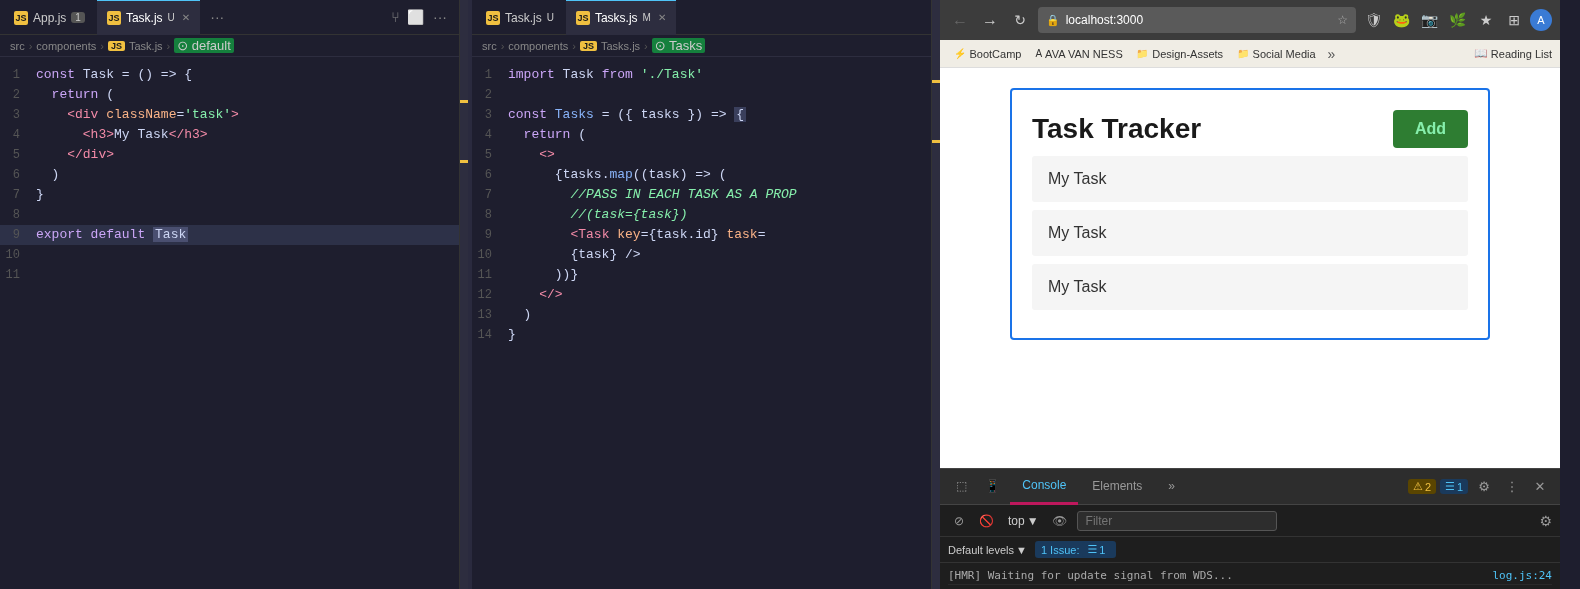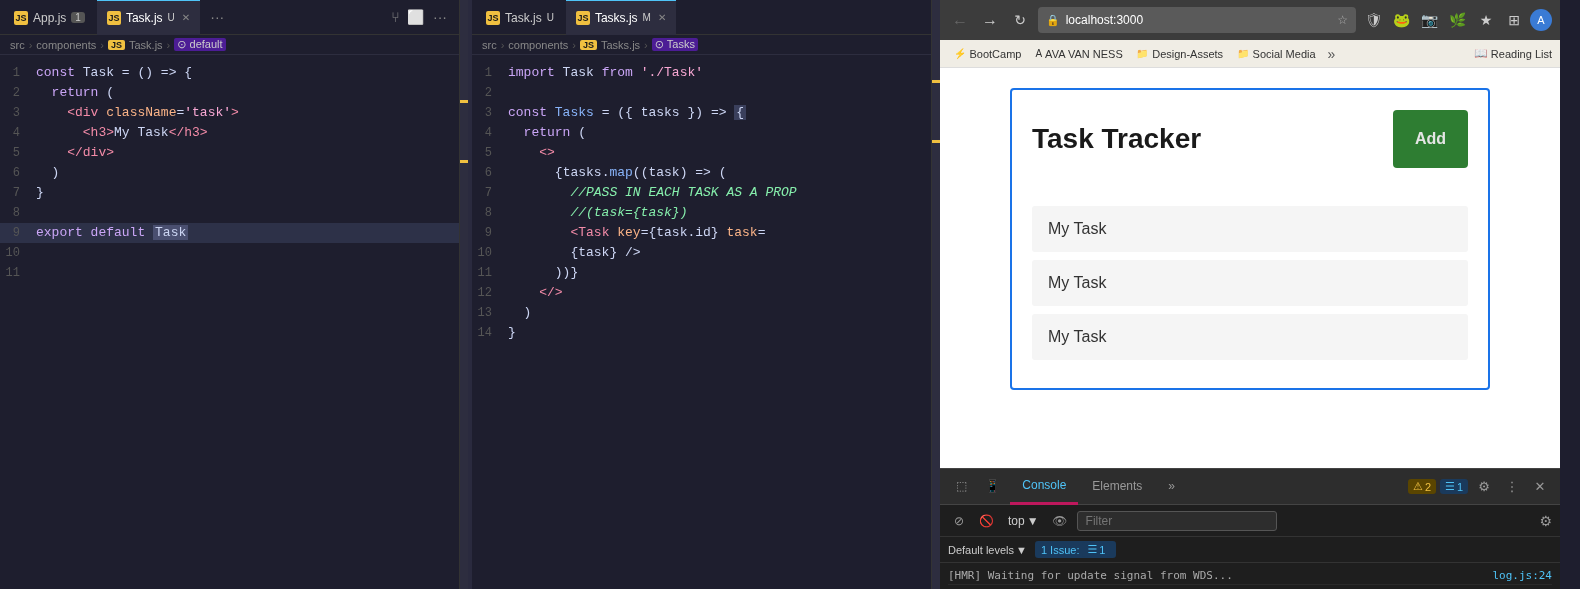--- a/index.html
+++ b/index.html
@@ -94,21 +94,21 @@
       border-bottom: 1px solid #2d2d3f;
       gap: 4px;
     }
     .breadcrumb .sep { color: #555; }
     .breadcrumb .item { color: #888; }
     .breadcrumb .js-badge {
       background: #f0c040; color: #1a1a1a; font-size: 9px; font-weight: bold;
       padding: 0 3px; border-radius: 2px;
     }
     .breadcrumb .export-badge {
-      background: #4c1d95; color: #ccc; font-size: 11px;
+      background: #15803d; color: #ccc; font-size: 13px;
       padding: 0 3px; border-radius: 2px; display: flex; align-items: center; gap: 2px;
     }
 
     
     .code-area {
       flex: 1;
       overflow: auto;
       background: #1e1e2e;
       padding: 8px 0;
       position: relative;
@@ -126,21 +126,21 @@
       padding-right: 16px;
       color: #555;
       user-select: none;
       font-size: 12px;
     }
     .line-content { color: #cdd6f4; }
 
     
     .kw { color: #cba6f7; } 
     .fn { color: #89b4fa; } 
-    .str { color: #f9a8d4; } 
+    .str { color: #86efac; } 
     .tag { color: #f38ba8; } 
     .attr { color: #fab387; } 
     .comment { color: #86efac; font-style: italic; }
     .punct { color: #cdd6f4; }
 
     
     .browser-panel {
       width: 620px;
       display: flex;
       flex-direction: column;
@@ -226,33 +226,33 @@
       margin: 0 auto;
       border: 2px solid #1a73e8;
       border-radius: 4px;
       padding: 20px;
       background: #fff;
     }
     .tracker-header {
       display: flex;
       align-items: center;
       justify-content: space-between;
-      margin-bottom: 38px;
+      margin-bottom: 8px;
       gap: 8px;
     }
     .tracker-title {
       font-size: 28px;
       font-weight: bold;
       color: #1a1a1a;
     }
     .add-btn {
       background: #2e7d32;
-      color: #e5e5e5;
+      color: #86efac;
       border: none;
-      padding: 20px 22px;
+      padding: 10px 22px;
       font-size: 16px;
       font-weight: 600;
       border-radius: 4px;
       cursor: pointer;
     }
     .task-item {
       background: #f5f5f5;
       border-radius: 3px;
       padding: 14px 16px;
       margin-bottom: 8px;

